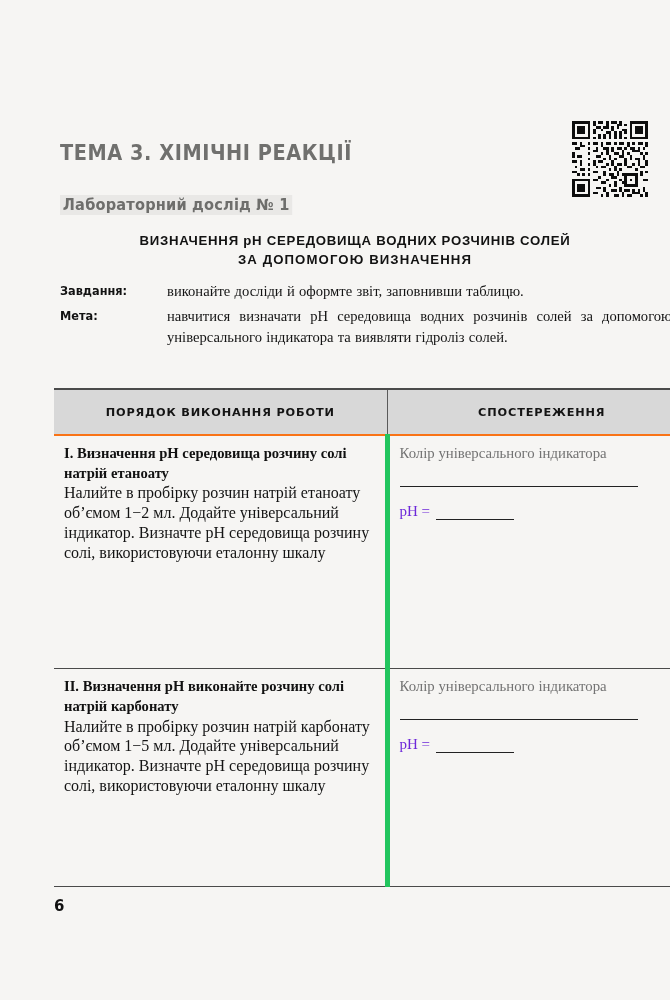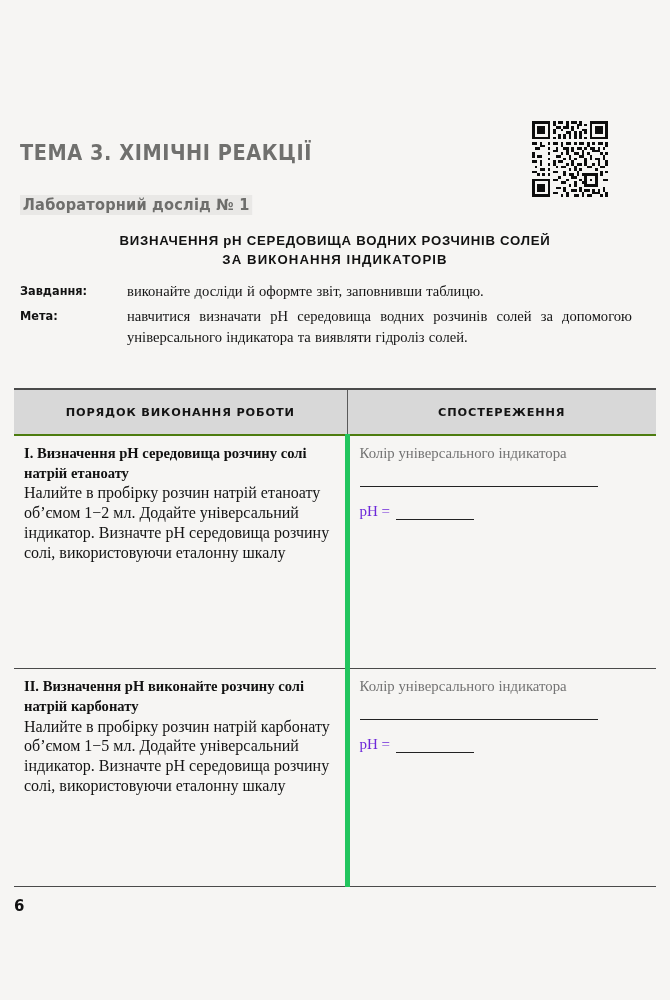--- a/index.html
+++ b/index.html
@@ -13,20 +13,21 @@
     background: #f6f5f3;
     font-family: "Liberation Serif", "DejaVu Serif", serif;
     color: #1a1a1a;
     position: relative;
     overflow: hidden;
   }
 
   .page {
     position: absolute;
     inset: 0;
+    margin-left: 40px;
   }
 
   
   .qr-wrap {
     position: absolute;
     left: 527px;
     top: 121px;
     width: 86px;
     height: 76px;
   }
@@ -121,21 +122,21 @@
     width: 642px;
     border-collapse: collapse;
     table-layout: fixed;
   }
   .report-table col.c1 { width: 333px; }
   .report-table col.c2 { width: 309px; }
 
   .report-table th {
     background: #d8d8d8;
     border-top: 2px solid #4a4a4a;
-    border-bottom: 2px solid #4d7c0f;
+    border-bottom: 2px solid #f97316;
     height: 42px;
     font-family: "DejaVu Sans", "Liberation Sans", sans-serif;
     font-weight: bold;
     font-size: 11.3px;
     letter-spacing: 0.85px;
     color: #141414;
     text-align: center;
     vertical-align: middle;
   }
   .report-table th.c1 { border-right: 1px solid #5a5a5a; }
@@ -378,21 +379,21 @@
       </g>
     </svg>
   </div>
 
   <div class="theme-title">ТЕМА 3. ХІМІЧНІ РЕАКЦІЇ</div>
 
   <div class="lab-title">Лабораторний дослід № 1</div>
 
   <div class="work-title">
     <span class="line1">ВИЗНАЧЕННЯ pH СЕРЕДОВИЩА ВОДНИХ РОЗЧИНІВ СОЛЕЙ</span>
-    <span class="line2">ЗА ВИКОНАННЯ ІНДИКАТОРІВ</span>
+    <span class="line2">ЗА ДОПОМОГОЮ ВИЗНАЧЕННЯ</span>
   </div>
 
   <div class="info-block">
     <div class="info-row">
       <div class="info-label">Завдання:</div>
       <div class="info-text single">виконайте досліди й оформте звіт, заповнивши таблицю.</div>
     </div>
     <div class="info-row">
       <div class="info-label">Мета:</div>
       <div class="info-text">навчитися визначати pH середовища водних розчинів солей за допомогою універсального індикатора та виявляти гідроліз солей.</div>

